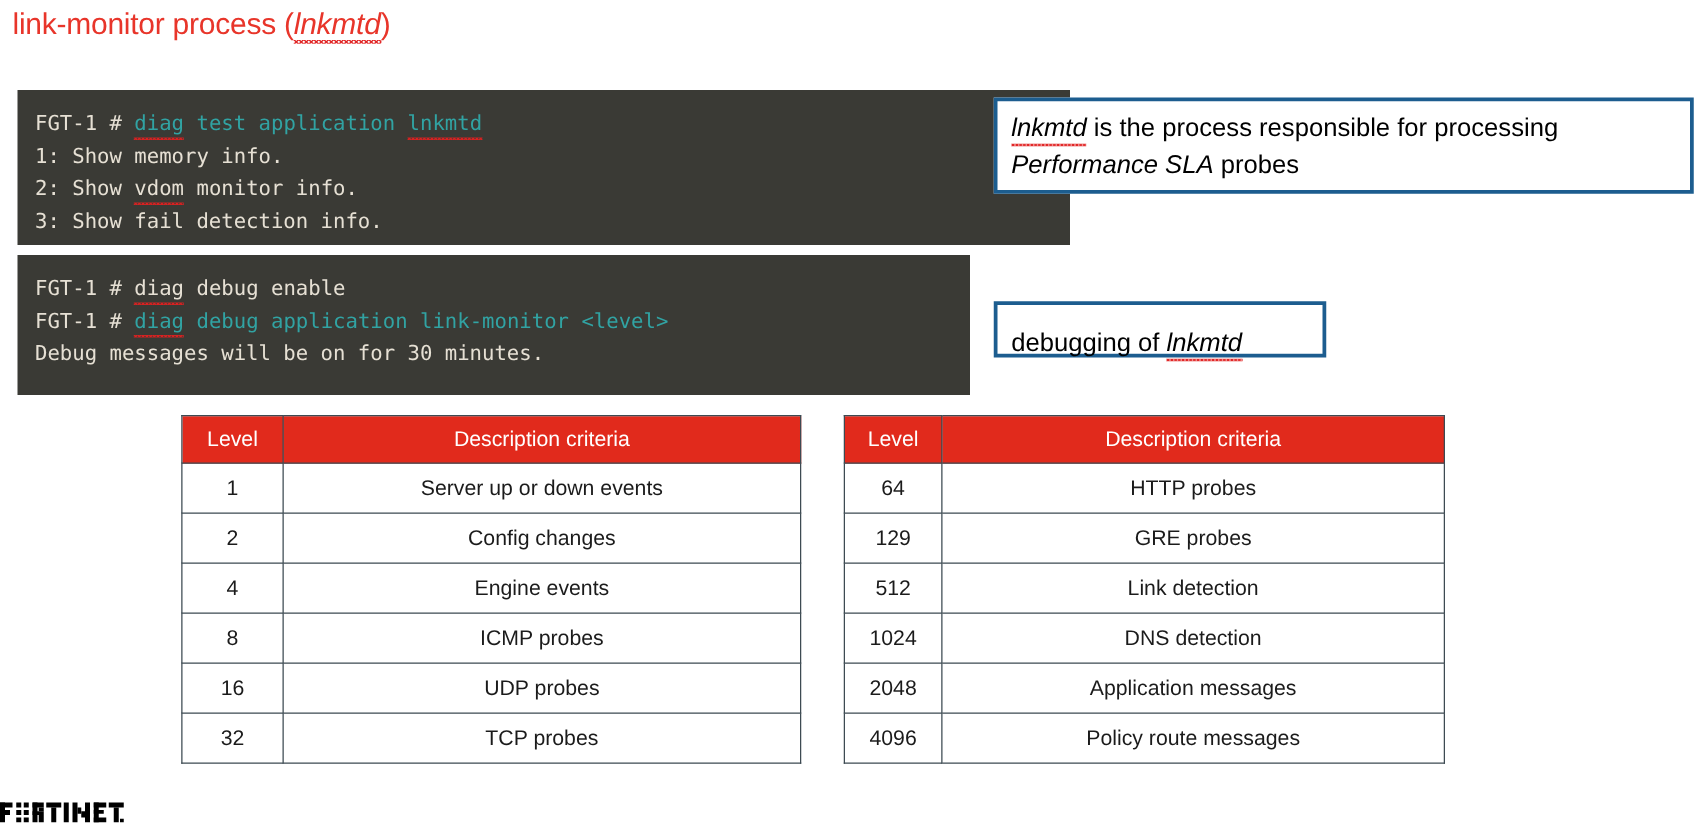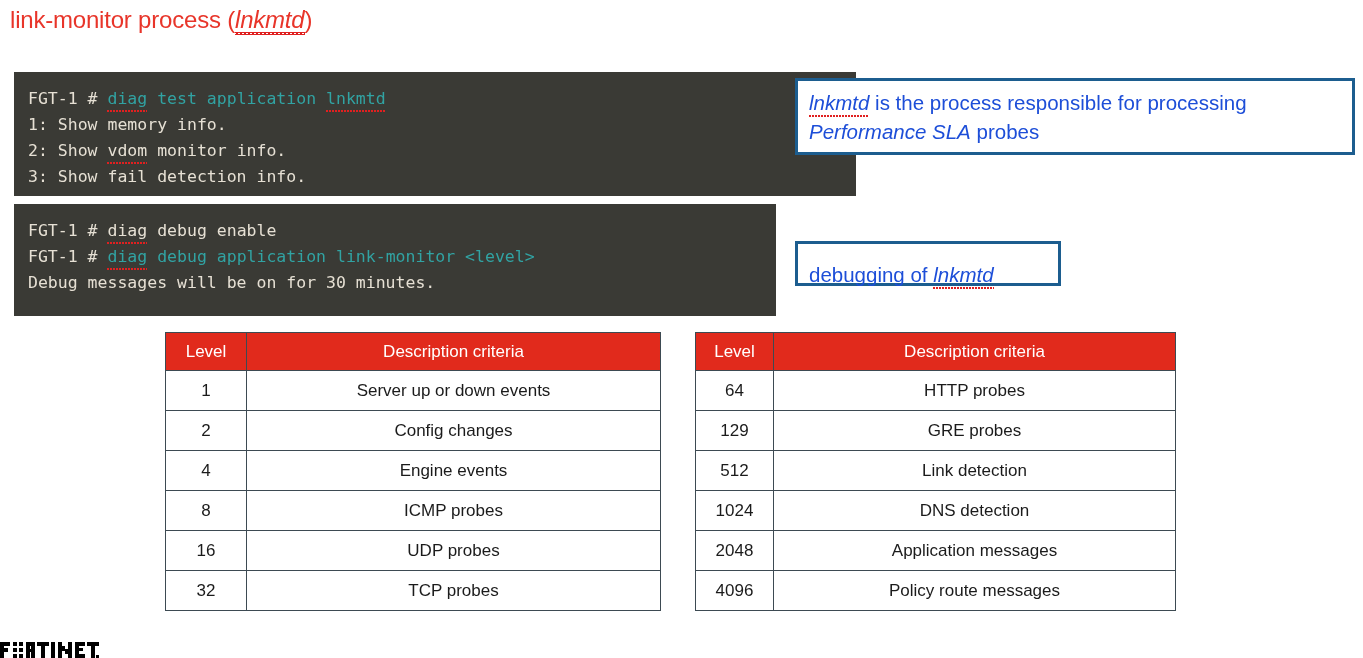--- a/index.html
+++ b/index.html
@@ -70,37 +70,36 @@
   #terminal-2 { left: 14px; top: 204px; width: 762px; height: 112px; }
   .cmd-cyan { color: #31a3a3; }
   .cmd-plain { color: #e6e0d4; }
 
   
   .callout {
     position: absolute;
     border: 3px solid #1c5d8f;
     background: #ffffff;
     box-sizing: border-box;
-    color: #1d4ed8;
+    color: #000000;
     font-size: 20.5px;
     line-height: 29px;
     padding: 7px 9px 7px 11px;
     font-family: "Liberation Sans", sans-serif;
   }
   #callout-1 { left: 795px; top: 78px; width: 560px; height: 77px; }
   #callout-2 { left: 795px; top: 241px; width: 266px; height: 45px; padding-top: 16px; }
   .callout .ital { font-style: italic; }
 
   
   .lvl-table {
     position: absolute;
     border-collapse: collapse;
     table-layout: fixed;
     font-family: "Liberation Sans", sans-serif;
-    margin-left: 20px;
   }
   #table-left  { left: 145px; top: 332px; width: 496px; }
   #table-right { left: 675px; top: 332px; width: 481px; }
 
   .lvl-table th, .lvl-table td {
     border: 1px solid #3d4a52;
     text-align: center;
     vertical-align: middle;
     box-sizing: border-box;
   }

